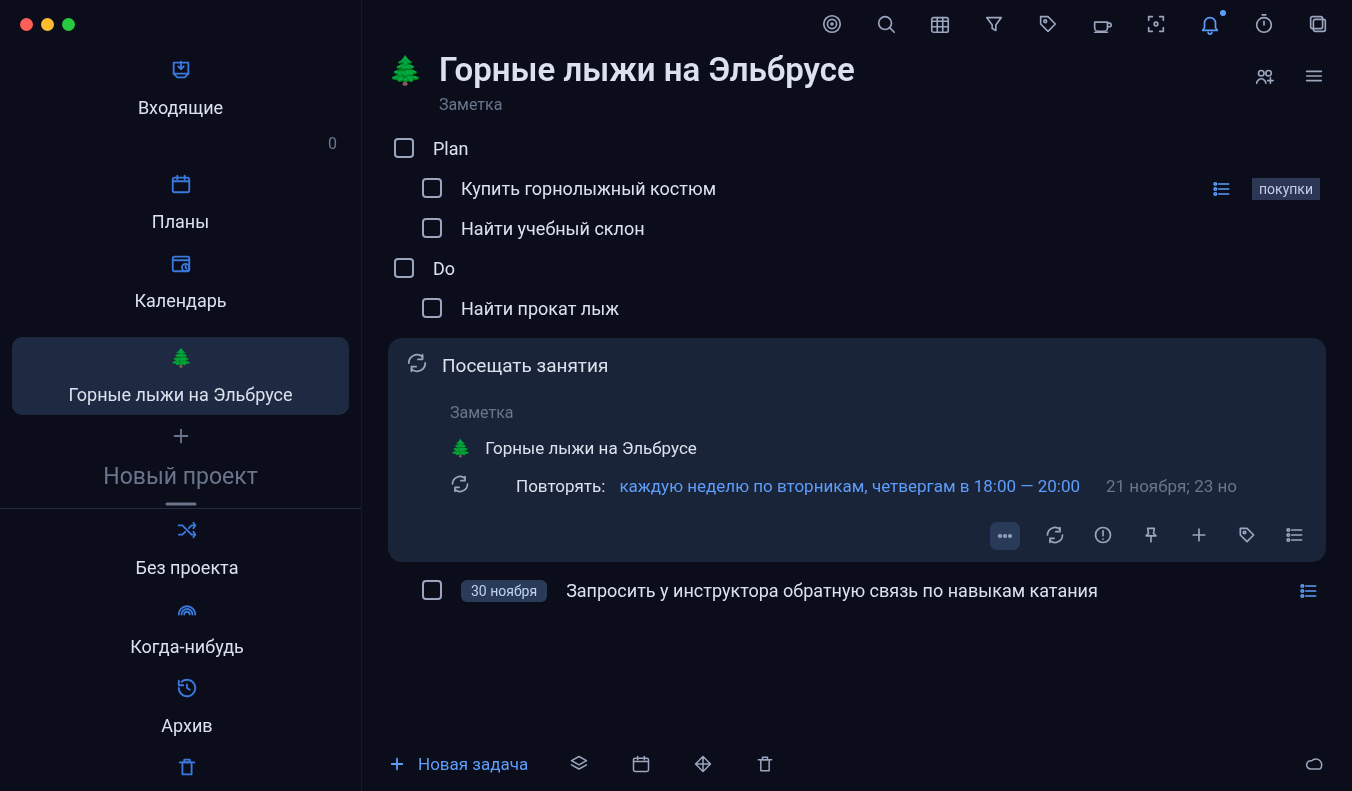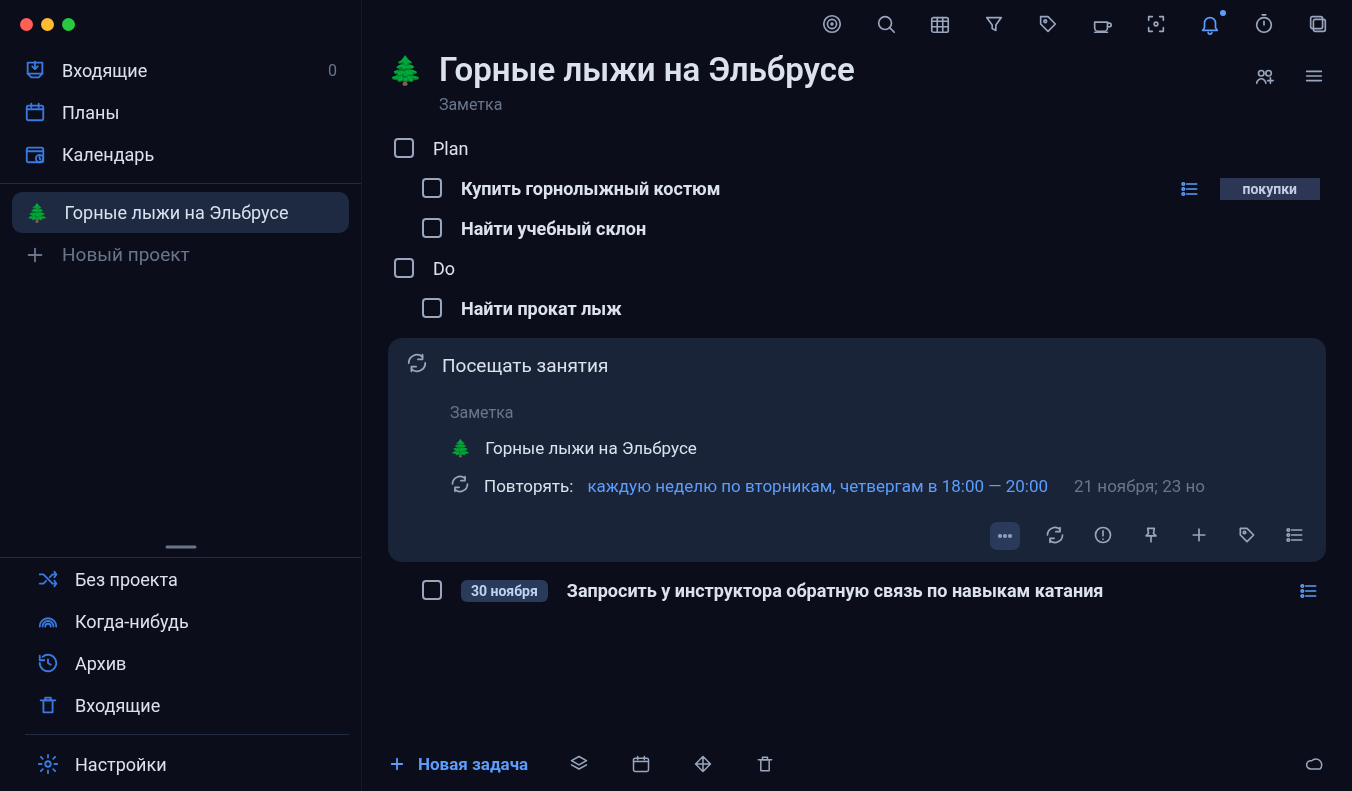--- a/index.html
+++ b/index.html
@@ -44,39 +44,40 @@
     display:flex; gap:8px; padding:18px 0 18px 20px;
   }
   .dot { width:13px; height:13px; border-radius:50%; }
   .dot.r{background:#ff5f57;} .dot.y{background:#febc2e;} .dot.g{background:#28c840;}
   .nav-section { padding: 0 12px; }
   .nav-item {
     display:flex; align-items:center; gap:16px;
     padding:10px 12px; border-radius:10px;
     font-size:18px; color:var(--text);
     cursor:pointer;
+    flex-direction:column;
   }
   .nav-item .count { margin-left:auto; color:var(--text-faint); font-size:16px; }
   .nav-item.selected { background: var(--bg-selected); }
   .nav-icon { width:22px; height:22px; display:flex; align-items:center; justify-content:center; }
   .nav-icon svg { width:22px; height:22px; stroke:var(--icon-blue); fill:none; stroke-width:2; stroke-linecap:round; stroke-linejoin:round;}
   .nav-divider { height:1px; background:var(--border); margin:8px 0; }
   .emoji-pine { font-size:18px; filter: hue-rotate(0deg); margin-left:2px;}
   .grow { flex:1; }
   .sidebar-bottom {
     padding: 0 12px 6px 25px;
     border-top:1px solid var(--border);
   }
   .sidebar-bottom .nav-item { font-size:18px; }
   .drag-handle {
     height:20px; display:flex; justify-content:center; align-items:center;
     color:var(--text-faint);
   }
   .drag-handle svg{stroke:var(--text-faint);}
-  .new-project { color:var(--text-faint); font-size:19px;}
+  .new-project { color:var(--text-faint); font-size:23px;}
   .new-project svg{stroke:var(--text-faint);}
   
   .main {
     flex:1; display:flex; flex-direction:column; position:relative;
     min-width:0;
   }
   .topbar {
     display:flex; justify-content:flex-end; gap:30px;
     padding:12px 22px 4px 22px;
   }
@@ -95,69 +96,68 @@
   .page-title { font-size:33px; font-weight:600; margin:0; color:var(--text);}
   .page-subtitle { font-size:16px; color:var(--text-faint); margin-top:6px;}
   .header-actions { display:flex; gap:26px; align-items:center; padding-top:14px;}
   .content { flex:1; overflow-y:auto; padding: 16px 26px 0 26px; }
   .row {
     display:flex; align-items:flex-start; gap:19px;
     padding:6px 6px;
     font-size:18px;
     min-height:40px;
   }
-  .row.indent1 { padding-left:34px;font-weight:bold; }
+  .row.indent1 { padding-left:34px; }
   .checkbox {
     width:20px; height:20px; border:2px solid var(--icon); border-radius:4px;
     flex-shrink:0; cursor:pointer;
   }
   .date-badge {
     background: var(--badge-bg);
     color:#bfd2f3;
     font-size:14px;
     padding:3px 10px;
     border-radius:6px;
     flex-shrink:0;
   }
   .row-title { color:var(--text); }
   .row-spacer{flex:1;}
   .row-action{ width:22px; height:22px; display:flex; align-items:center; justify-content:center; cursor:pointer;}
   .row-action svg{width:20px;height:20px;stroke:var(--accent-light);fill:none;stroke-width:2;stroke-linecap:round;stroke-linejoin:round;}
   .tag {
     background:var(--tag-bg); color:#c3cee6;
-    font-size:14px; padding:3px 23px; border-radius:0;
+    font-size:14px; padding:3px 7px; border-radius:0;
   }
   
   .card {
     background: var(--bg-card);
     border-radius:14px;
     padding:14px 18px 12px 18px;
     margin:6px 0 12px 0;
   }
   .card-top { display:flex; align-items:center; gap:14px; font-size:19px;}
   .card-top .repeat-icn{ color:var(--icon);}
   .card-top .repeat-icn svg{width:22px;height:22px;stroke:currentColor;fill:none;stroke-width:2;stroke-linecap:round;stroke-linejoin:round;}
   .card-note { color:var(--text-faint); font-size:16px; padding:24px 0 4px 44px;}
   .card-proj { display:flex; align-items:center; gap:14px; padding:12px 0 0 44px; font-size:17px;}
   .card-rep { display:flex; align-items:center; gap:14px; padding:16px 0 0 44px; font-size:17px; min-width:0;}
-  .card-rep .lbl{ color:var(--text);}
+  .card-rep .lbl{ color:var(--text);margin-left:32px;}
   .card-rep .val{ color:var(--accent-light); white-space:nowrap;}
   .card-rep .next{ color:var(--text-faint); margin-left:12px; white-space:nowrap; overflow:hidden; text-overflow:clip; min-width:0; flex:1;}
   .card-rep svg{width:20px;height:20px;stroke:var(--icon);fill:none;stroke-width:2;stroke-linecap:round;stroke-linejoin:round;}
   .card-toolbar {
     display:flex; gap:22px; justify-content:flex-end; padding-top:24px;
   }
   .card-toolbar .tool{ width:26px; height:26px; display:flex; align-items:center; justify-content:center; color:var(--icon); cursor:pointer;}
   .card-toolbar .tool svg{width:20px;height:20px;stroke:currentColor;fill:none;stroke-width:2;stroke-linecap:round;stroke-linejoin:round;}
   .card-toolbar .tool.sel{ background:#2a3a5a; border-radius:7px; padding:3px; width:30px; height:28px;}
   
   .bottombar {
     display:flex; align-items:center; gap:40px;
     padding:12px 26px 16px 26px;
-    font-weight:bold;
   }
   .add-task {
     display:flex; align-items:center; gap:12px;
     color:var(--accent-light); font-size:17px; cursor:pointer;
   }
   .add-task svg{width:18px;height:18px;stroke:var(--accent-light);fill:none;stroke-width:2.4;stroke-linecap:round;stroke-linejoin:round;}
   .bb-icon{ width:22px;height:22px; display:flex;align-items:center;justify-content:center; color:var(--icon); cursor:pointer;}
   .bb-icon svg{width:20px;height:20px;stroke:currentColor;fill:none;stroke-width:1.8;stroke-linecap:round;stroke-linejoin:round;}
   .bb-spacer{flex:1;}
   .bell-dot{position:relative;}

